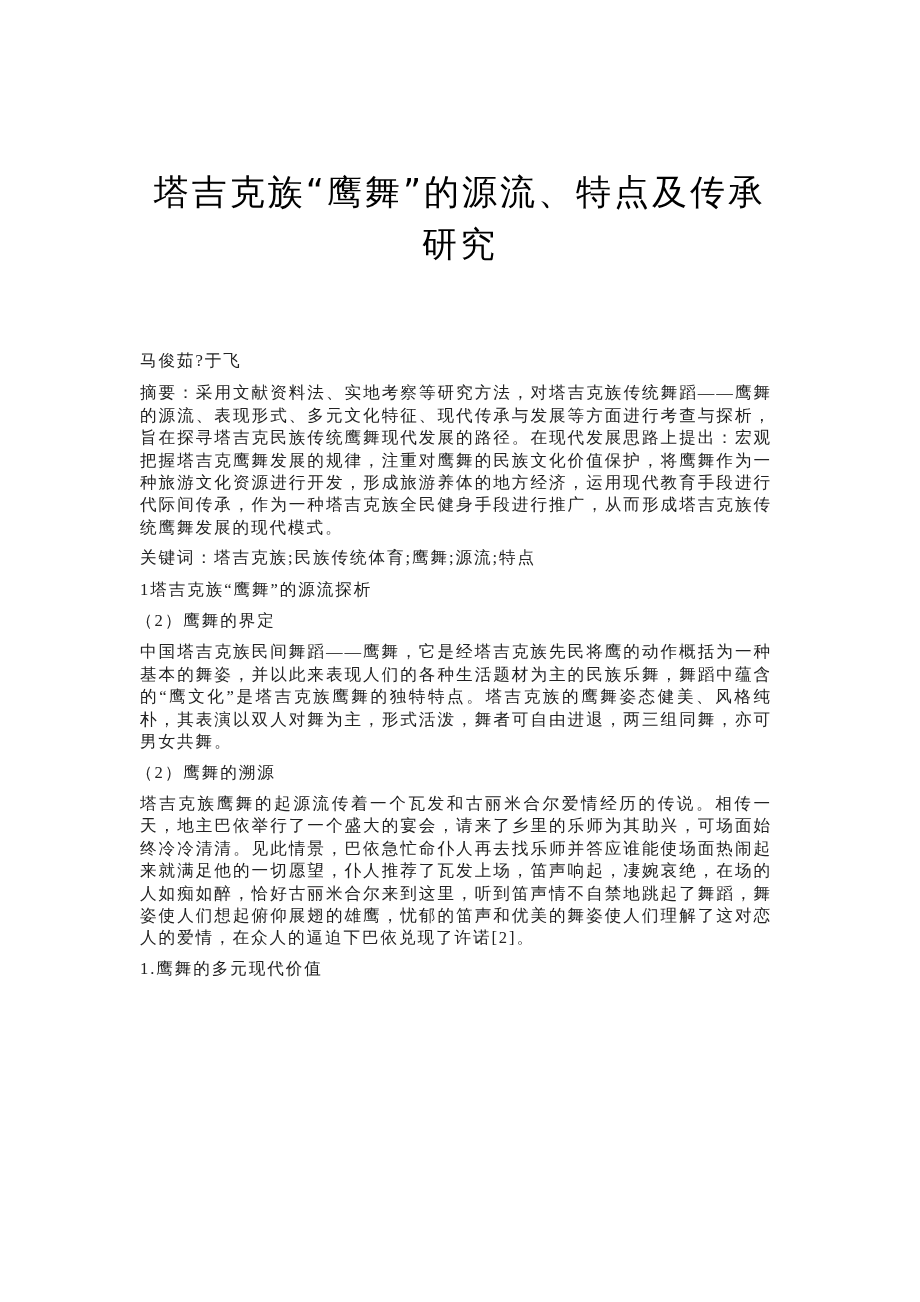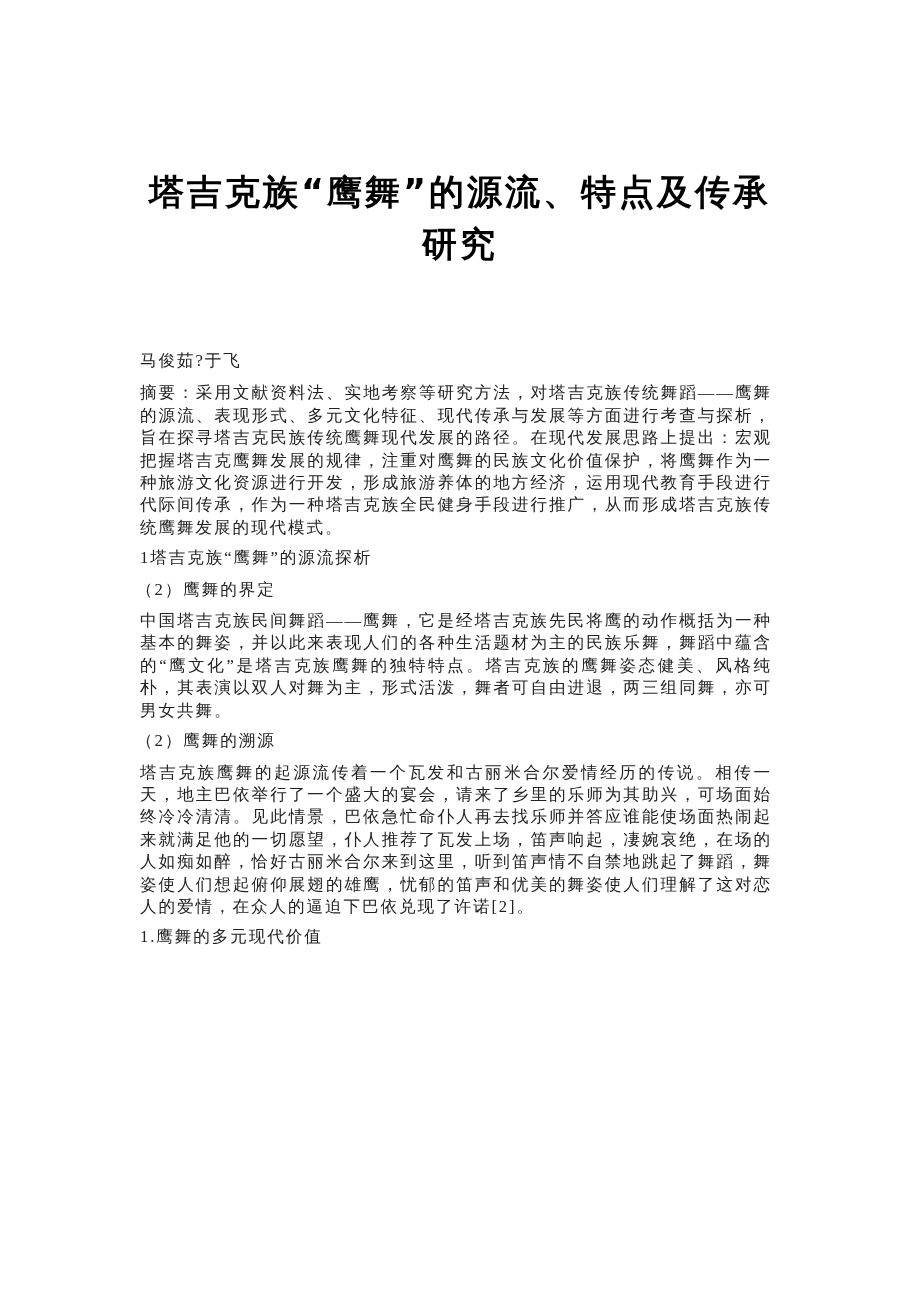--- a/index.html
+++ b/index.html
@@ -6,21 +6,21 @@
   body {
     width: 920px; height: 1302px; position: relative; overflow: hidden;
     font-family: "DejaVu Serif", "Liberation Serif", serif;
     color: #1a1a1a;
   }
   .page { position: absolute; left: 0; top: 0; width: 920px; height: 1302px; background: #fff; }
   .title {
     position: absolute; left: 100px; top: 166px; width: 720px;
     text-align: center;
     font-family: "DejaVu Sans", "Liberation Sans", sans-serif;
-    font-size: 35px; line-height: 52px; font-weight: bold;
+    font-size: 35px; line-height: 52px; font-weight: normal;
     letter-spacing: 3px; color: #000;
     margin: 0;
   }
   .content {
     position: absolute; left: 140px; top: 350px; width: 632px;
     font-family: Liberation Serif, serif;
     font-size: 16.6px; line-height: 22.4px; color: #222;
     letter-spacing: 1.9px;
   }
   .content p { margin: 0 0 8px 0; text-align: justify; }
@@ -34,20 +34,21 @@
 
 <div class="page">
   <h1 class="title">
     <span>塔吉克族“鹰舞”的源流、特点及传承</span><br>
     <span>研究</span>
   </h1>
 
   <div class="content">
     <p class="authors">马俊茹?于飞</p>
     <p class="abstract">摘要：采用文献资料法、实地考察等研究方法，对塔吉克族传统舞蹈——鹰舞的源流、表现形式、多元文化特征、现代传承与发展等方面进行考查与探析，旨在探寻塔吉克民族传统鹰舞现代发展的路径。在现代发展思路上提出：宏观把握塔吉克鹰舞发展的规律，注重对鹰舞的民族文化价值保护，将鹰舞作为一种旅游文化资源进行开发，形成旅游养体的地方经济，运用现代教育手段进行代际间传承，作为一种塔吉克族全民健身手段进行推广，从而形成塔吉克族传统鹰舞发展的现代模式。</p>
+    <p class="keywords">关键词：塔吉克族;民族传统体育;鹰舞;源流;特点</p>
 
     <p class="heading">1塔吉克族“鹰舞”的源流探析</p>
     <p class="subheading">（2）鹰舞的界定</p>
     <p class="para">中国塔吉克族民间舞蹈——鹰舞，它是经塔吉克族先民将鹰的动作概括为一种基本的舞姿，并以此来表现人们的各种生活题材为主的民族乐舞，舞蹈中蕴含的“鹰文化”是塔吉克族鹰舞的独特特点。塔吉克族的鹰舞姿态健美、风格纯朴，其表演以双人对舞为主，形式活泼，舞者可自由进退，两三组同舞，亦可男女共舞。</p>
     <p class="subheading">（2）鹰舞的溯源</p>
     <p class="para">塔吉克族鹰舞的起源流传着一个瓦发和古丽米合尔爱情经历的传说。相传一天，地主巴依举行了一个盛大的宴会，请来了乡里的乐师为其助兴，可场面始终冷冷清清。见此情景，巴依急忙命仆人再去找乐师并答应谁能使场面热闹起来就满足他的一切愿望，仆人推荐了瓦发上场，笛声响起，凄婉哀绝，在场的人如痴如醉，恰好古丽米合尔来到这里，听到笛声情不自禁地跳起了舞蹈，舞姿使人们想起俯仰展翅的雄鹰，忧郁的笛声和优美的舞姿使人们理解了这对恋人的爱情，在众人的逼迫下巴依兑现了许诺[2]。</p>
 
     <p class="heading">1.鹰舞的多元现代价值</p>
   </div>
 </div>

